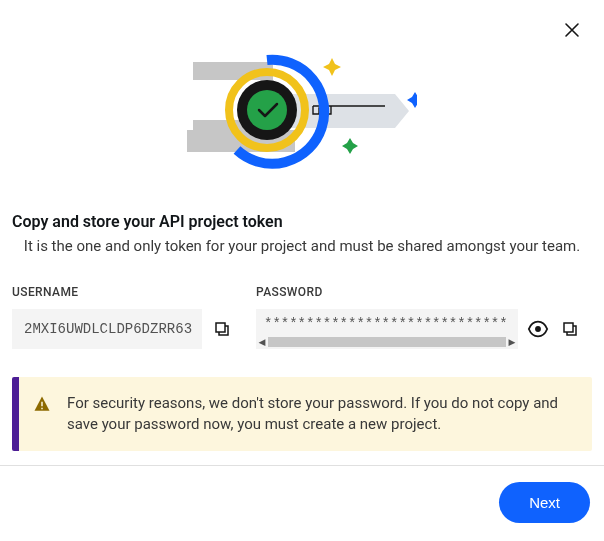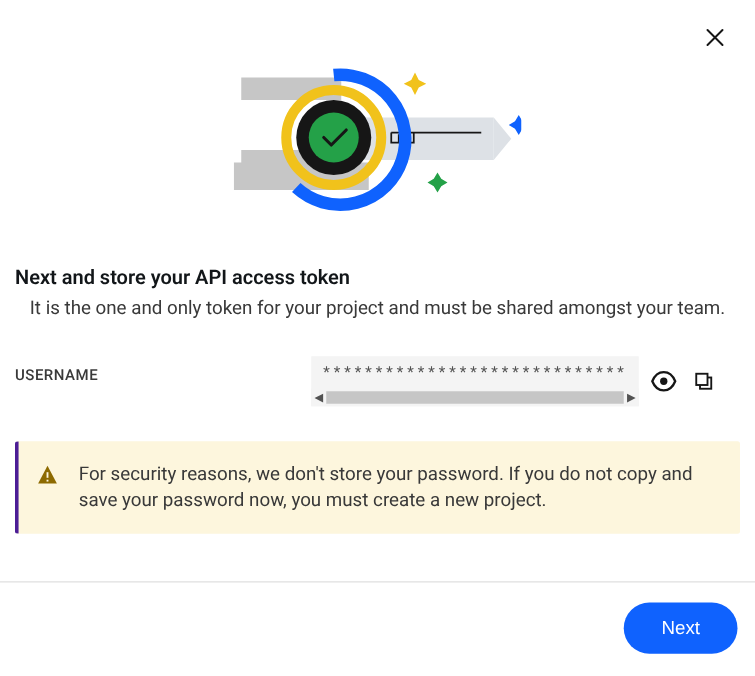--- a/index.html
+++ b/index.html
@@ -125,21 +125,21 @@
     border: none;
     cursor: pointer;
     padding: 0;
     display: flex;
     align-items: center;
     justify-content: center;
   }
   .warning-box {
     margin-top: 28px;
     background: #fdf6dd;
-    border-left: 3px solid #4c1d95;
+    border-left: 7px solid #4c1d95;
     padding: 16px 18px 16px 14px;
     display: flex;
     gap: 16px;
     align-items: flex-start;
     border-radius: 2px;
   }
   .warning-box .warn-icon {
     width: 18px;
     height: 18px;
     margin-top: 2px;
@@ -200,29 +200,39 @@
 
     <path d="M72 58 L78 64 L90 52" stroke="#161616" stroke-width="2.5" fill="none" stroke-linecap="round" stroke-linejoin="round"></path>
 
     <path d="M145 6 l3 6 l6 3 l-6 3 l-3 6 l-3 -6 l-6 -3 l6 -3 z" fill="#f1c21b"></path>
     <path d="M228 40 l3 5 l5 3 l-5 3 l-3 5 l-3 -5 l-5 -3 l5 -3 z" fill="#0f62fe"></path>
     <path d="M163 86 l3 5 l5 3 l-5 3 l-3 5 l-3 -5 l-5 -3 l5 -3 z" fill="#24a148"></path>
   </svg>
 </div>
 
 <div class="content">
-  <div class="headline">Next and store your API access token</div>
+  <div class="headline">Copy and store your API project token</div>
   <div class="subhead">It is the one and only token for your project and must be shared amongst your team.</div>
 
   <div class="fields">
     <div class="field field-username">
       <div class="field-label">USERNAME</div>
+      <div class="field-row">
+        <div class="value-box username-box">2MXI6UWDLCLDP6DZRR63</div>
+        <button class="icon-btn">
+          <svg width="18" height="18" viewBox="0 0 24 24">
+            <rect x="8" y="8" width="12" height="12" fill="none" stroke="#161616" stroke-width="2"></rect>
+            <rect x="4" y="4" width="12" height="12" fill="#fff" stroke="#161616" stroke-width="2"></rect>
+          </svg>
+        </button>
+      </div>
     </div>
 
     <div class="field field-password">
+      <div class="field-label">PASSWORD</div>
       <div class="field-row">
         <div class="password-wrap">
           <div class="password-text">*****************************</div>
           <div class="pw-scroll">
             <div class="arrow">◀</div>
             <div class="track"></div>
             <div class="arrow">▶</div>
           </div>
         </div>
         <button class="icon-btn">

